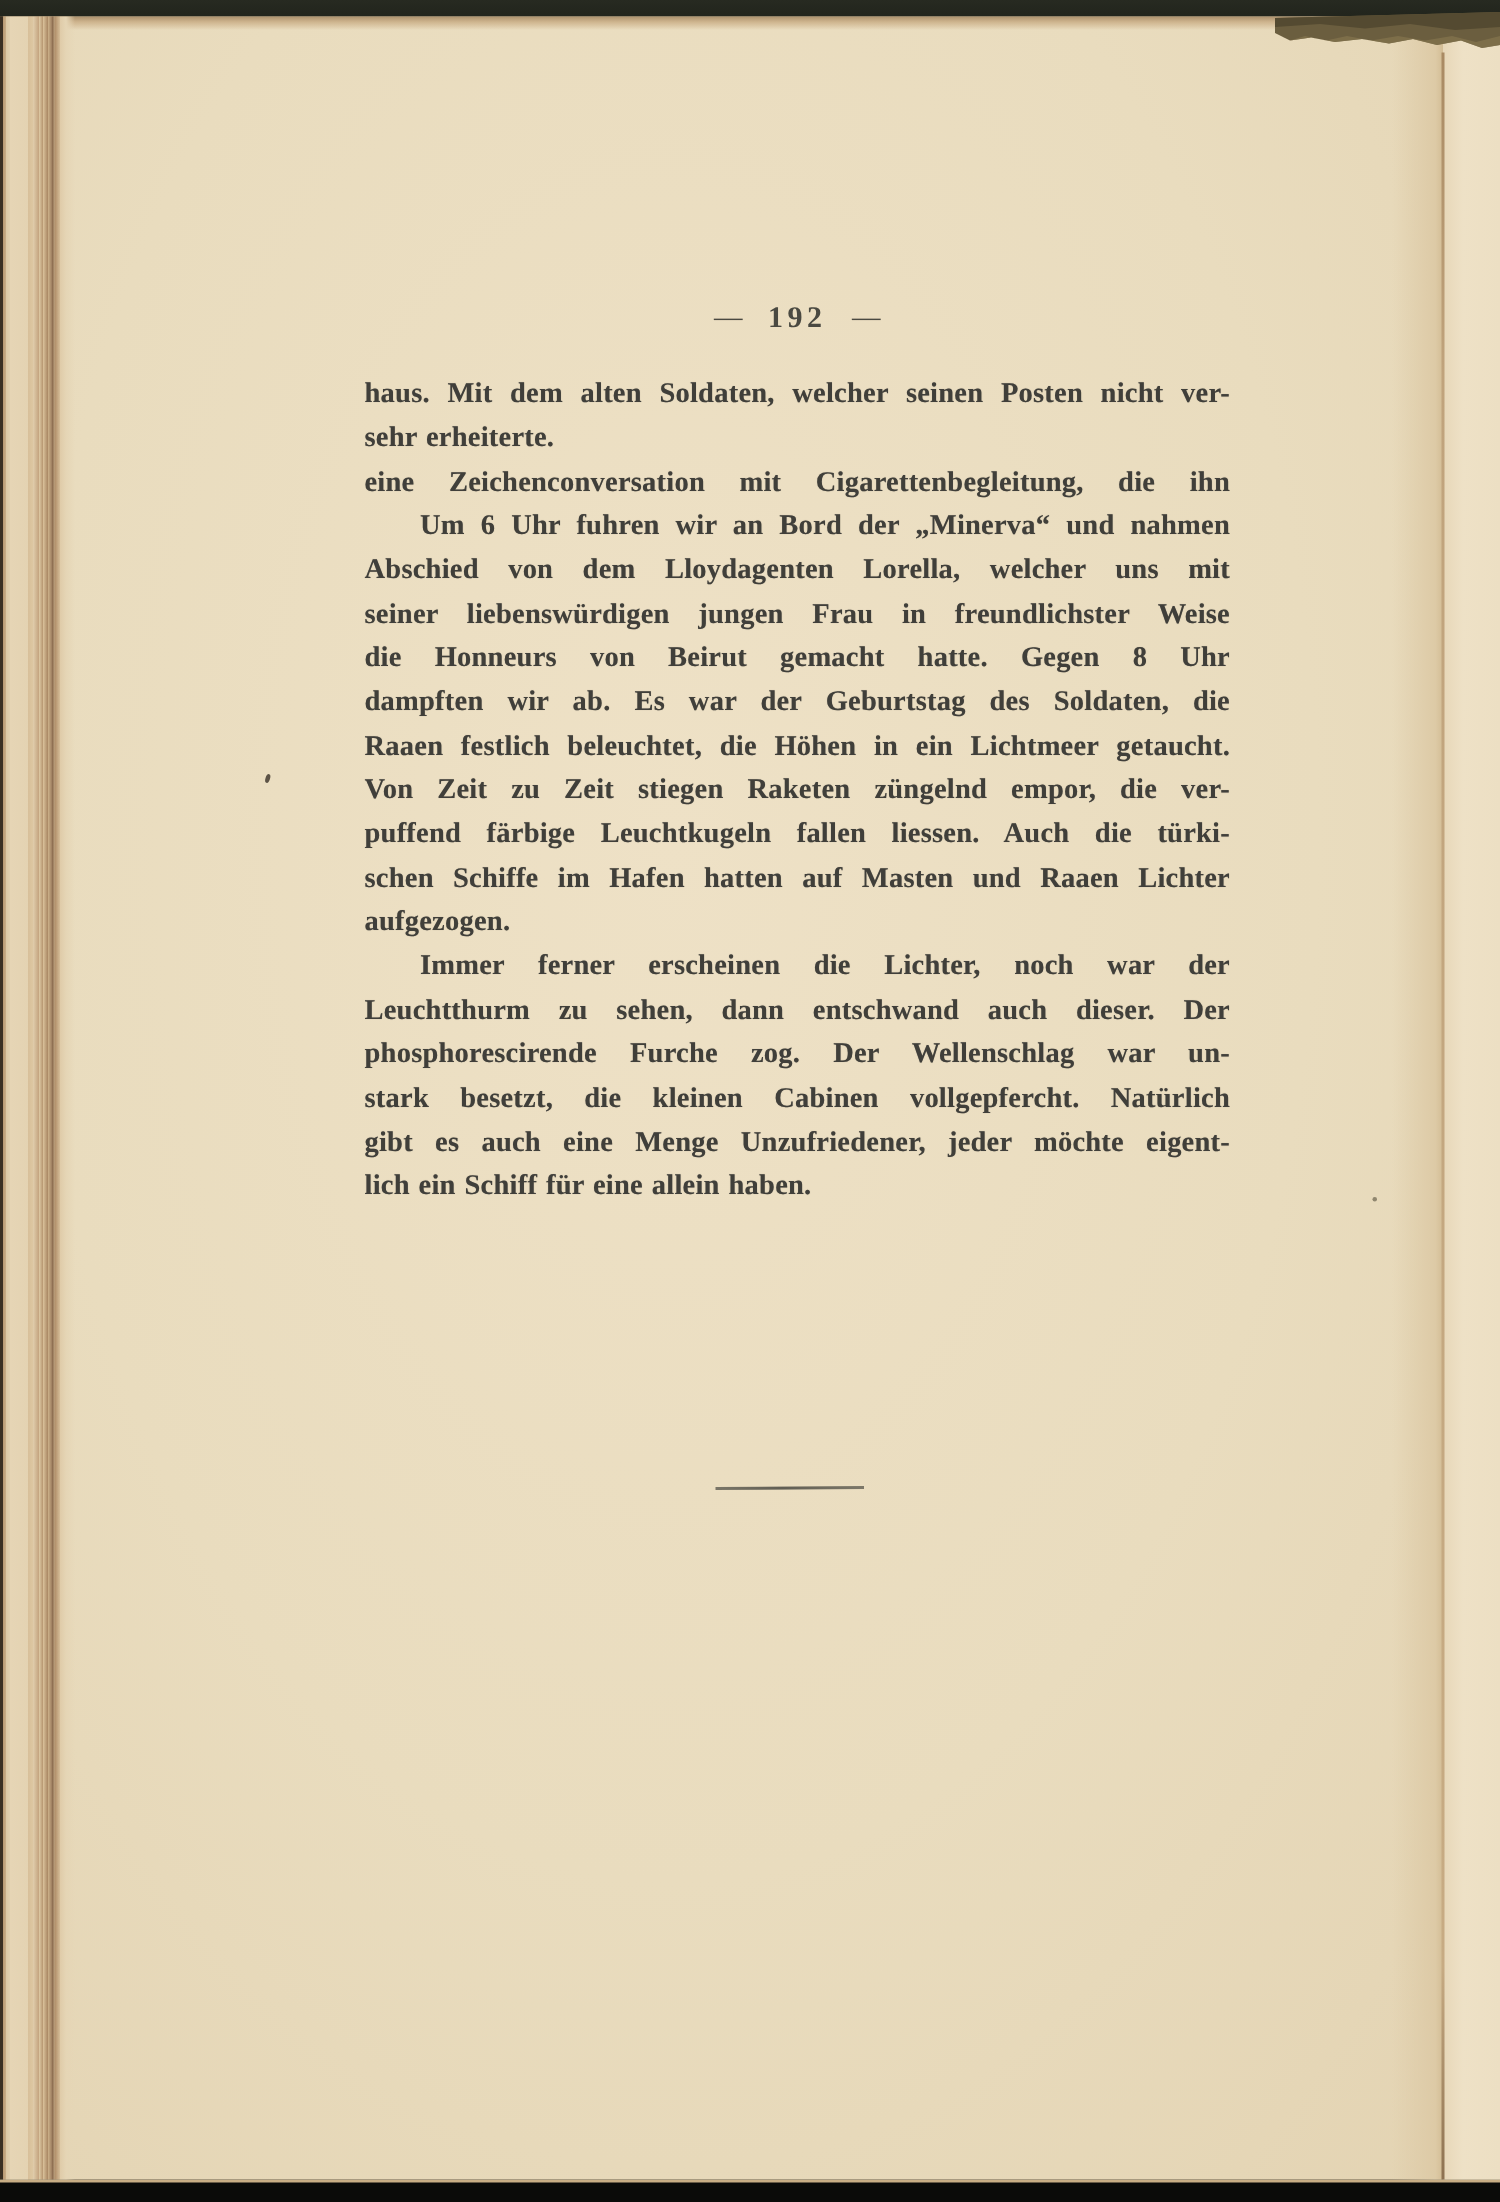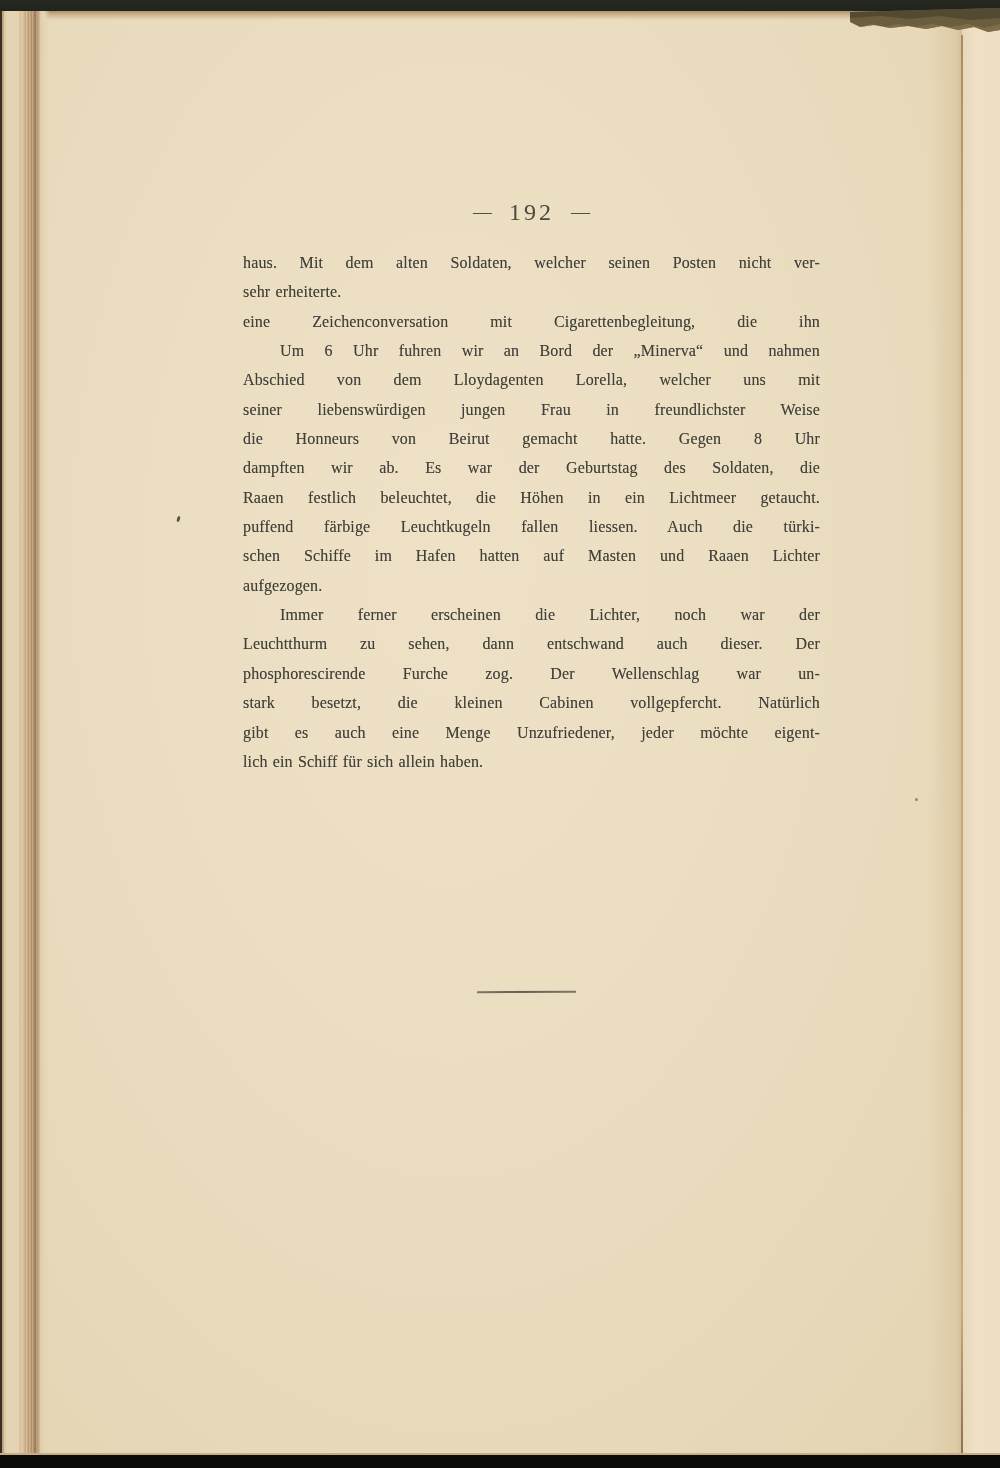--- a/index.html
+++ b/index.html
@@ -82,36 +82,38 @@
     color: #403f3a;
   }
   .page-header {
     display: flex; align-items: center; justify-content: center;
     gap: 17px;
     font-size: 19px; line-height: 22px;
     color: #4a4941;
   }
   .page-header .pagenum {
     letter-spacing: 3px;
-    font-size: 24px;
+    font-size: 20px;
     font-variant-numeric: oldstyle-nums;
+    font-weight: bold;
   }
   .body { margin-top: 25px; }
   .para { margin: 0; }
   .line {
-    font-size: 16px;
+    font-size: 19px;
     line-height: 29.35px;
     height: 29.35px;
     letter-spacing: 0.15px;
     word-spacing: 1px;
     text-align: justify;
     text-align-last: justify;
     white-space: normal;
     overflow: hidden;
     text-shadow: 0 0 0.5px rgba(64,63,58,0.45);
+    font-weight: bold;
   }
   .line.last { text-align-last: left; }
   .para.indent .line.first { text-indent: 37px; }
   
   .divider {
     position: absolute; left: 477px; top: 980px; width: 99px; height: 2px;
     background: linear-gradient(90deg, #7a7668 0%, #615e54 45%, #7d7869 100%);
     transform: rotate(-0.3deg);
   }
 </style>
@@ -152,30 +154,31 @@
             <div class="line last">sehr erheiterte.</div>
             <div class="line">eine Zeichenconversation mit Cigarettenbegleitung, die ihn</div>
           </div>
           <div class="para indent">
             <div class="line first">Um 6 Uhr fuhren wir an Bord der „Minerva“ und nahmen</div>
             <div class="line">Abschied von dem Lloydagenten Lorella, welcher uns mit</div>
             <div class="line">seiner liebenswürdigen jungen Frau in freundlichster Weise</div>
             <div class="line">die Honneurs von Beirut gemacht hatte.  Gegen 8 Uhr</div>
             <div class="line">dampften wir ab. Es war der Geburtstag des Soldaten, die</div>
             <div class="line">Raaen festlich beleuchtet, die Höhen in ein Lichtmeer getaucht.</div>
+            <div class="line">Von Zeit zu Zeit stiegen Raketen züngelnd empor, die ver-</div>
             <div class="line">puffend färbige Leuchtkugeln fallen liessen. Auch die türki-</div>
             <div class="line">schen Schiffe im Hafen hatten auf Masten und Raaen Lichter</div>
             <div class="line last">aufgezogen.</div>
           </div>
           <div class="para indent">
             <div class="line first">Immer ferner erscheinen die Lichter, noch war der</div>
             <div class="line">Leuchtthurm zu sehen, dann entschwand auch dieser. Der</div>
             <div class="line">phosphorescirende Furche zog. Der Wellenschlag war un-</div>
             <div class="line">stark besetzt, die kleinen Cabinen vollgepfercht. Natürlich</div>
             <div class="line">gibt es auch eine Menge Unzufriedener, jeder möchte eigent-</div>
-            <div class="line last">lich ein Schiff für sich allein haben.</div>
+            <div class="line last">lich ein Schiff für eine allein haben.</div>
           </div>
         </div>
     </div>
 
     <div class="divider"></div>
   </div>
 </div>
 
 </body></html>

